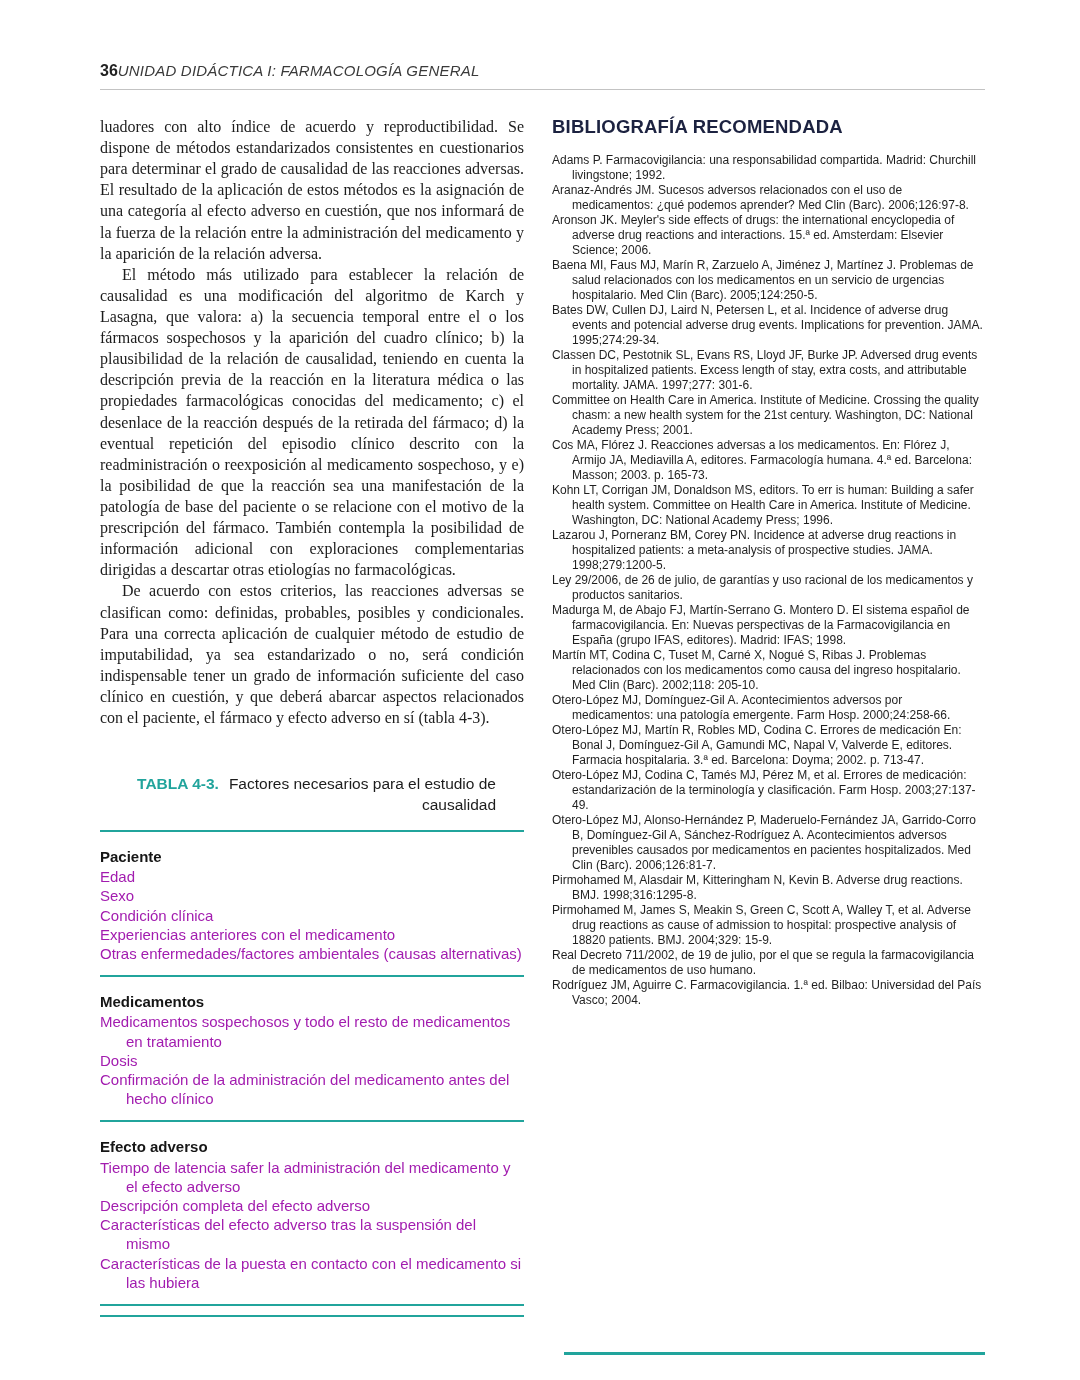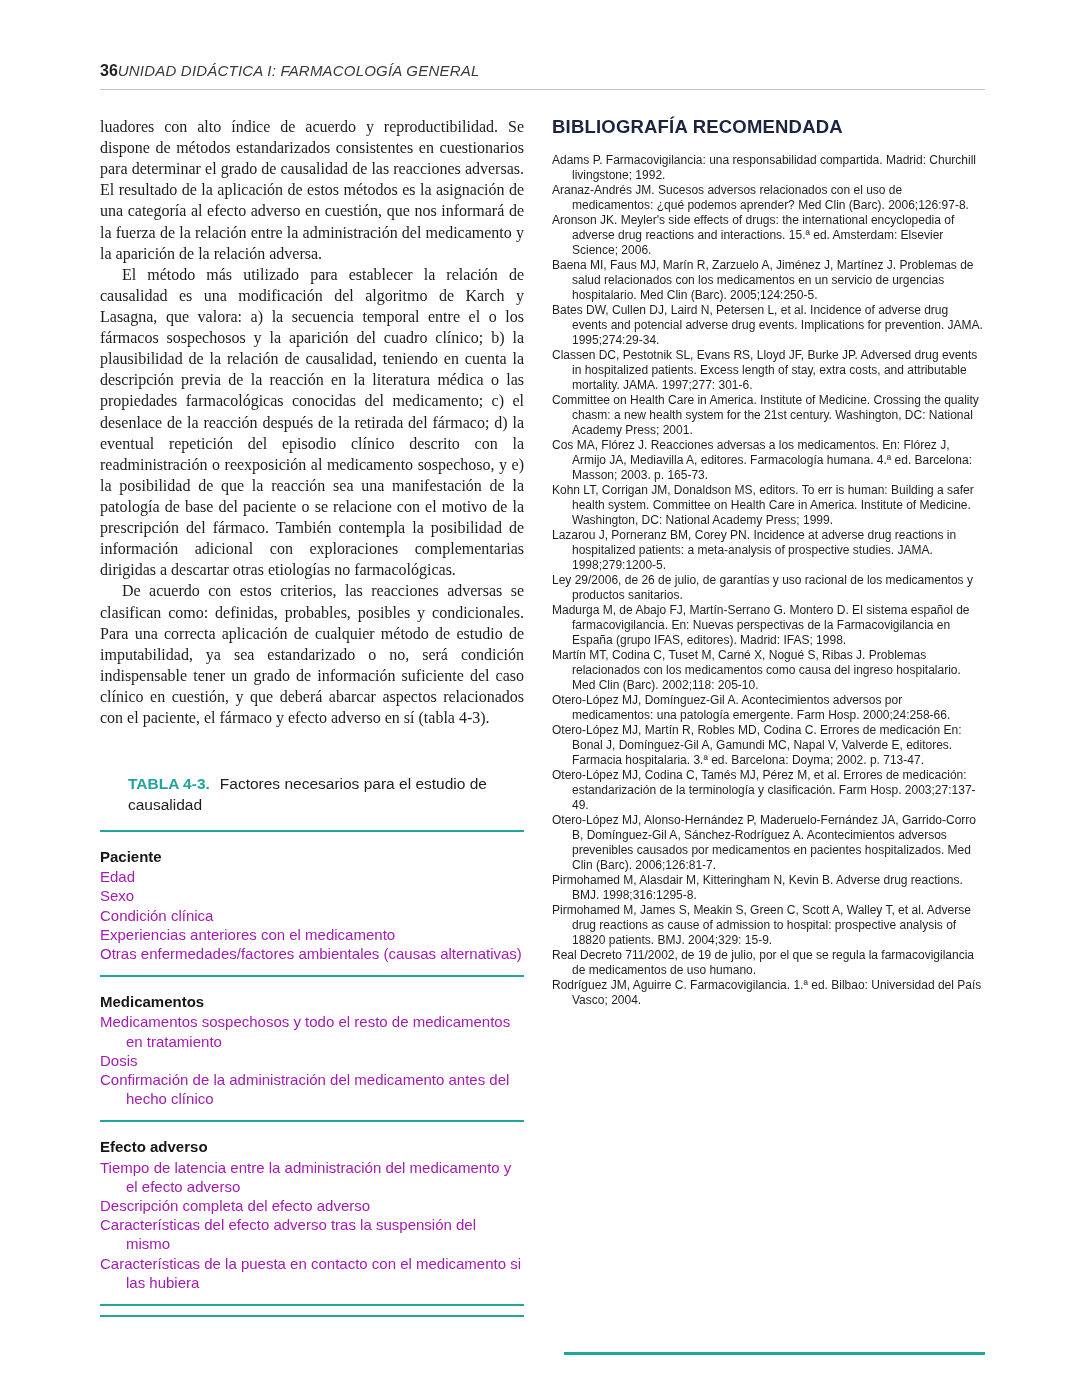--- a/index.html
+++ b/index.html
@@ -28,21 +28,21 @@
   
   .body-text p {
     font-family:"Liberation Serif","DejaVu Serif",serif;
     font-size:16px; line-height:1.32;
     text-align:justify; color:#1c1c1c;
   }
   .body-text p + p { text-indent:22px; }
 
   
   .table-block { margin-top:46px; }
-  .table-caption { text-align:left; font-size:15.5px; line-height:1.35; margin-bottom:14px; color:#1c1c1c; padding:0 28px; }
+  .table-caption { text-align:right; font-size:15.5px; line-height:1.35; margin-bottom:14px; color:#1c1c1c; padding:0 28px; }
   .table-label { color:var(--accent); font-weight:bold; margin-right:10px; }
   .table-section { border-top:2px solid var(--accent); padding:15px 0 12px; }
   .table-body { border-bottom:2px solid var(--accent); }
   .section-heading { font-size:15px; font-weight:bold; line-height:1.35; color:#161616; }
   .table-item { font-size:15px; line-height:1.28; color:#a21caf; padding-left:26px; text-indent:-26px; }
   .table-end-rule { border-top:2px solid var(--accent); margin-top:9px; height:0; }
 
   
   .bib-heading { font-size:18.5px; font-weight:bold; color:var(--heading); letter-spacing:.2px; margin-bottom:15px; }
   .reference { font-size:12px; line-height:1.25; color:#1f1f1f; padding-left:20px; text-indent:-20px; }
@@ -84,42 +84,42 @@
               <div class="table-item">Otras enfermedades/factores ambientales (causas alternativas)</div>
             </div>
             <div class="table-section">
               <div class="section-heading">Medicamentos</div>
               <div class="table-item">Medicamentos sospechosos y todo el resto de medicamentos en tratamiento</div>
               <div class="table-item">Dosis</div>
               <div class="table-item">Confirmación de la administración del medicamento antes del hecho clínico</div>
             </div>
             <div class="table-section">
               <div class="section-heading">Efecto adverso</div>
-              <div class="table-item">Tiempo de latencia entre la administración del medicamento y el efecto adverso</div>
+              <div class="table-item">Tiempo de latencia safer la administración del medicamento y el efecto adverso</div>
               <div class="table-item">Descripción completa del efecto adverso</div>
               <div class="table-item">Características del efecto adverso tras la suspensión del mismo</div>
               <div class="table-item">Características de la puesta en contacto con el medicamento si las hubiera</div>
             </div>
           </div>
         <div class="table-end-rule"></div>
       </div>
     </section>
 
     <section class="col-right">
       <h2 class="bib-heading">BIBLIOGRAFÍA RECOMENDADA</h2>
       <div class="reference-list">
           <div class="reference">Adams P. Farmacovigilancia: una responsabilidad compartida. Madrid: Churchill livingstone; 1992.</div>
           <div class="reference">Aranaz-Andrés JM. Sucesos adversos relacionados con el uso de medicamentos: ¿qué podemos aprender? Med Clin (Barc). 2006;126:97-8.</div>
           <div class="reference">Aronson JK. Meyler's side effects of drugs: the international encyclopedia of adverse drug reactions and interactions. 15.ª ed. Amsterdam: Elsevier Science; 2006.</div>
           <div class="reference">Baena MI, Faus MJ, Marín R, Zarzuelo A, Jiménez J, Martínez J. Problemas de salud relacionados con los medicamentos en un servicio de urgencias hospitalario. Med Clin (Barc). 2005;124:250-5.</div>
           <div class="reference">Bates DW, Cullen DJ, Laird N, Petersen L, et al. Incidence of adverse drug events and potencial adverse drug events. Implications for prevention. JAMA. 1995;274:29-34.</div>
           <div class="reference">Classen DC, Pestotnik SL, Evans RS, Lloyd JF, Burke JP. Adversed drug events in hospitalized patients. Excess length of stay, extra costs, and attributable mortality. JAMA. 1997;277: 301-6.</div>
           <div class="reference">Committee on Health Care in America. Institute of Medicine. Crossing the quality chasm: a new health system for the 21st century. Washington, DC: National Academy Press; 2001.</div>
           <div class="reference">Cos MA, Flórez J. Reacciones adversas a los medicamentos. En: Flórez J, Armijo JA, Mediavilla A, editores. Farmacología humana. 4.ª ed. Barcelona: Masson; 2003. p. 165-73.</div>
-          <div class="reference">Kohn LT, Corrigan JM, Donaldson MS, editors. To err is human: Building a safer health system. Committee on Health Care in America. Institute of Medicine. Washington, DC: National Academy Press; 1999.</div>
+          <div class="reference">Kohn LT, Corrigan JM, Donaldson MS, editors. To err is human: Building a safer health system. Committee on Health Care in America. Institute of Medicine. Washington, DC: National Academy Press; 1996.</div>
           <div class="reference">Lazarou J, Porneranz BM, Corey PN. Incidence at adverse drug reactions in hospitalized patients: a meta-analysis of prospective studies. JAMA. 1998;279:1200-5.</div>
           <div class="reference">Ley 29/2006, de 26 de julio, de garantías y uso racional de los medicamentos y productos sanitarios.</div>
           <div class="reference">Madurga M, de Abajo FJ, Martín-Serrano G. Montero D. El sistema español de farmacovigilancia. En: Nuevas perspectivas de la Farmacovigilancia en España (grupo IFAS, editores). Madrid: IFAS; 1998.</div>
           <div class="reference">Martín MT, Codina C, Tuset M, Carné X, Nogué S, Ribas J. Problemas relacionados con los medicamentos como causa del ingreso hospitalario. Med Clin (Barc). 2002;118: 205-10.</div>
           <div class="reference">Otero-López MJ, Domínguez-Gil A. Acontecimientos adversos por medicamentos: una patología emergente. Farm Hosp. 2000;24:258-66.</div>
           <div class="reference">Otero-López MJ, Martín R, Robles MD, Codina C. Errores de medicación En: Bonal J, Domínguez-Gil A, Gamundi MC, Napal V, Valverde E, editores. Farmacia hospitalaria. 3.ª ed. Barcelona: Doyma; 2002. p. 713-47.</div>
           <div class="reference">Otero-López MJ, Codina C, Tamés MJ, Pérez M, et al. Errores de medicación: estandarización de la terminología y clasificación. Farm Hosp. 2003;27:137-49.</div>
           <div class="reference">Otero-López MJ, Alonso-Hernández P, Maderuelo-Fernández JA, Garrido-Corro B, Domínguez-Gil A, Sánchez-Rodríguez A. Acontecimientos adversos prevenibles causados por medicamentos en pacientes hospitalizados. Med Clin (Barc). 2006;126:81-7.</div>
           <div class="reference">Pirmohamed M, Alasdair M, Kitteringham N, Kevin B. Adverse drug reactions. BMJ. 1998;316:1295-8.</div>
           <div class="reference">Pirmohamed M, James S, Meakin S, Green C, Scott A, Walley T, et al. Adverse drug reactions as cause of admission to hospital: prospective analysis of 18820 patients. BMJ. 2004;329: 15-9.</div>

